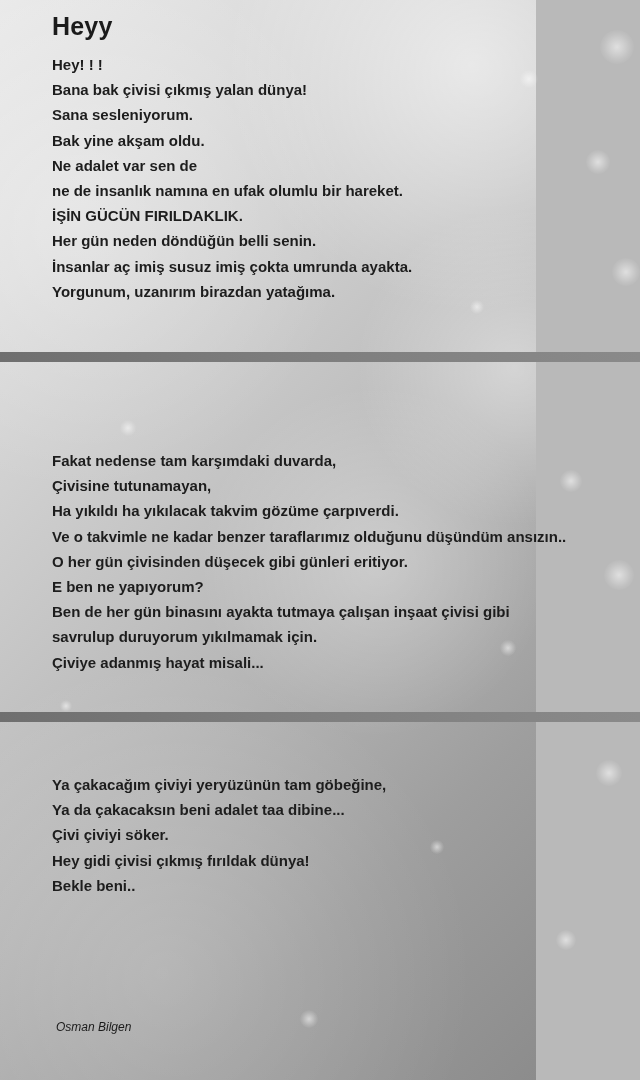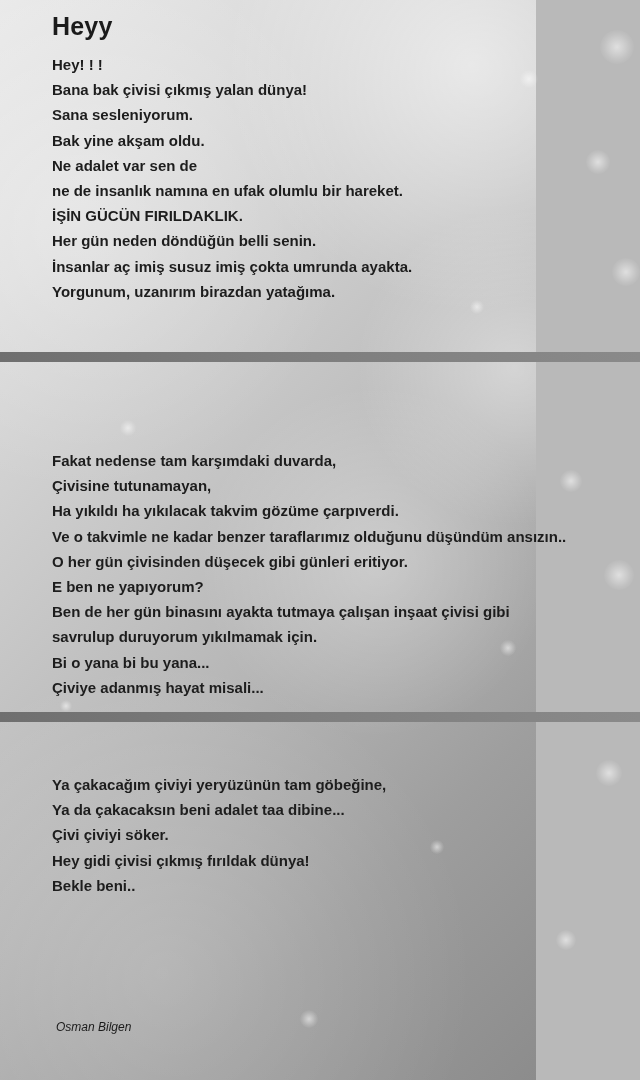--- a/index.html
+++ b/index.html
@@ -116,21 +116,20 @@
 
   <div class="stanza" style="top:412px;margin-top:36px;">
     <div class="line">Fakat nedense tam karşımdaki duvarda,</div>
     <div class="line">Çivisine tutunamayan,</div>
     <div class="line">Ha yıkıldı ha yıkılacak takvim gözüme çarpıverdi.</div>
     <div class="line">Ve o takvimle ne kadar benzer taraflarımız olduğunu düşündüm ansızın..</div>
     <div class="line">O her gün çivisinden düşecek gibi günleri eritiyor.</div>
     <div class="line">E ben ne yapıyorum?</div>
     <div class="line">Ben de her gün binasını ayakta tutmaya çalışan inşaat çivisi gibi</div>
     <div class="line">savrulup duruyorum yıkılmamak için.</div>
-    <div class="line">Bi o yana bi bu yana...</div>
     <div class="line">Çiviye adanmış hayat misali...</div>
   </div>
 
   <div class="divider" style="top:712px;"></div>
 
   <div class="stanza" style="top:772px;">
     <div class="line">Ya çakacağım çiviyi yeryüzünün tam göbeğine,</div>
     <div class="line">Ya da çakacaksın beni adalet taa dibine...</div>
     <div class="line">Çivi çiviyi söker.</div>
     <div class="line">Hey gidi çivisi çıkmış fırıldak dünya!</div>

